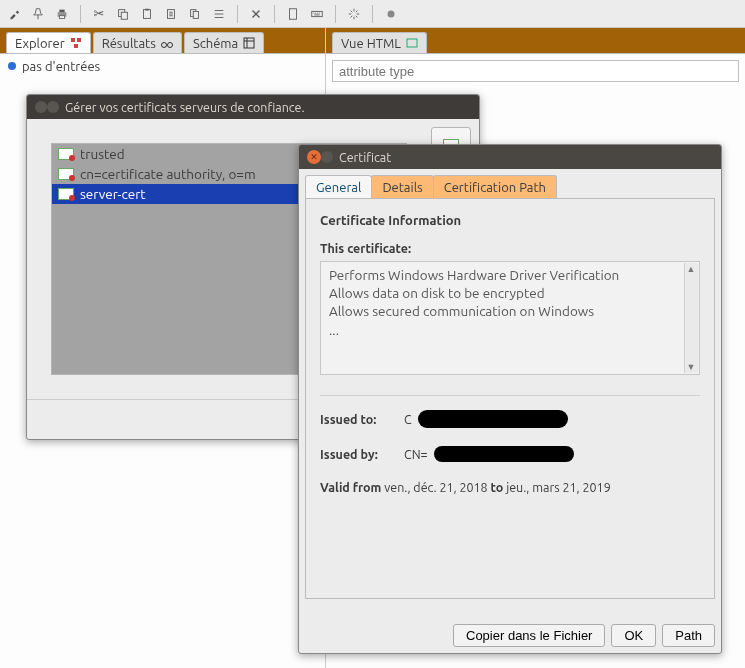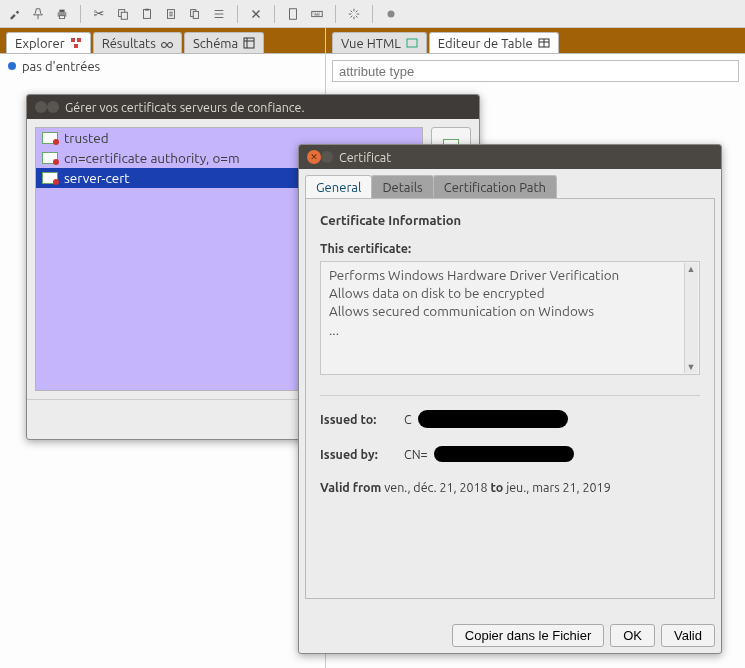--- a/index.html
+++ b/index.html
@@ -65,37 +65,37 @@
     overflow:hidden;
   }
   #manage-modal { left:26px; top:94px; width:454px; height:346px; }
   .modal-titlebar {
     height:24px; background:#3f3b38; color:#ddd8cf; display:flex; align-items:center;
     padding:0 8px; gap:0; font-size:12.5px;
   }
   .tb-circle { width:12px; height:12px; border-radius:50%; background:#595550; display:inline-block; }
   .manage-body { display:flex; height:calc(100% - 24px - 40px); }
   .cert-list {
-    flex:1; margin:8px; background:#c4b5fd; border:1px solid #b5b5b5; overflow:auto;
+    flex:1; margin:24px; background:#a3a3a3; border:1px solid #b5b5b5; overflow:auto;
   }
   .cert-row { display:flex; align-items:center; gap:6px; padding:2px 6px; font-size:13.5px;}
   .cert-row.selected { background:#1a3fb0; color:#fff; }
   .cert-icon { width:16px; height:12px; background:#fff; border:1px solid #6a6; position:relative; }
   .cert-icon::after { content:""; position:absolute; right:-2px; bottom:-2px; width:6px;height:6px;background:#c33;border-radius:50%; }
   .side-buttons { width:48px; padding:8px 8px 8px 0; display:flex; flex-direction:column; gap:6px; }
   .side-btn { width:40px; height:36px; border:1px solid #b5b5b5; background:#f5f5f5; border-radius:3px; display:flex;align-items:center;justify-content:center; cursor:pointer; }
   .side-btn .cert-icon{border-color:#6a6;}
   .manage-footer { height:40px; display:flex; justify-content:flex-end; align-items:center; gap:8px; padding:0 10px; border-top:1px solid #ccc; }
   .btn { padding:3px 12px; border:1px solid #aaa; background:#f3f3f3; border-radius:3px; font-size:13px; cursor:pointer;}
   
   #cert-modal { left:298px; top:144px; width:424px; height:510px; background:#ececec;}
   #cert-modal .modal-titlebar { background:#4a4641; }
   .tb-close { width:14px;height:14px;border-radius:50%; background:#e46f3a; display:flex;align-items:center;justify-content:center; font-size:9px; color:#6b2c0f; cursor:pointer;}
   .cert-tabs { display:flex; margin:6px 6px 0 6px; border-bottom:1px solid #bbb; }
-  .cert-tab { padding:4px 10px; border:1px solid #bbb; border-bottom:none; background:#a3a3a3; border-radius:3px 3px 0 0; margin-right:-1px; font-size:13px; cursor:pointer;}
+  .cert-tab { padding:4px 10px; border:1px solid #bbb; border-bottom:none; background:#fdba74; border-radius:3px 3px 0 0; margin-right:-1px; font-size:13px; cursor:pointer;}
   .cert-tab.active { background:#f6f6f6; color:#0c4a6e; }
   .cert-panel { margin:0 6px 6px 6px; border:1px solid #bbb; border-top:none; padding:14px 14px 8px 14px; background:#ececec; height:400px; position:relative;}
   .cert-heading { font-weight:bold; font-size:13px; margin-bottom:14px;}
   .cert-sub { font-weight:bold; font-size:12.5px; margin-bottom:6px;}
   .purposes {
     border:1px solid #c7c7c7; background:#f2f2f2; padding:4px 8px; font-size:13.5px;
     height:114px; overflow:hidden; position:relative; line-height:1.35; color:#555;
   }
   .purposes .scroll-hint { position:absolute; right:1px; top:1px; bottom:1px; width:14px; background:#eaeaea; border-left:1px solid #d0d0d0;}
   .purposes .caret { position:absolute; right:2px; width:10px; text-align:center; font-size:9px; color:#777;}
@@ -227,27 +227,20 @@
     </div>
   </div>
   <div class="right-pane">
     <div class="tabstrip">
       <div class="tab">
         <span>Vue HTML</span>
         <svg class="mini-icon" viewBox="0 0 12 12">
             <rect x="1" y="2" width="10" height="8" fill="none" stroke="#2a7"></rect>
           </svg>
       </div>
-      <div class="tab active">
-        <span>Editeur de Table</span>
-        <svg class="mini-icon" viewBox="0 0 12 12">
-            <rect x="1" y="2" width="10" height="8" fill="none" stroke="#333"></rect>
-            <path d="M1 5h10M6 2v8" stroke="#333"></path>
-          </svg>
-      </div>
     </div>
     <input class="attr-input" placeholder="attribute type" style="">
   </div>
 </div>
 
 <div class="modal" id="manage-modal">
   <div class="modal-titlebar">
     <span class="tb-circle"></span>
     <span class="tb-circle"></span>
     <span style="width:6px"></span>
@@ -331,15 +324,15 @@
     <div class="valid-line">
       <b>Valid from</b>
       <span>ven., déc. 21, 2018</span>
       <b>to</b>
       <span>jeu., mars 21, 2019</span>
     </div>
   </div>
   <div class="cert-footer">
     <button class="btn">Copier dans le Fichier</button>
     <button class="btn">OK</button>
-    <button class="btn">Valid</button>
+    <button class="btn">Path</button>
   </div>
 </div>
 
 </body></html>

